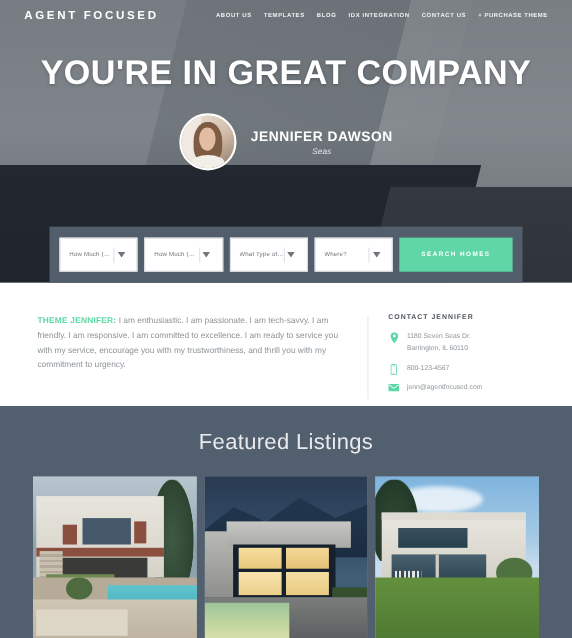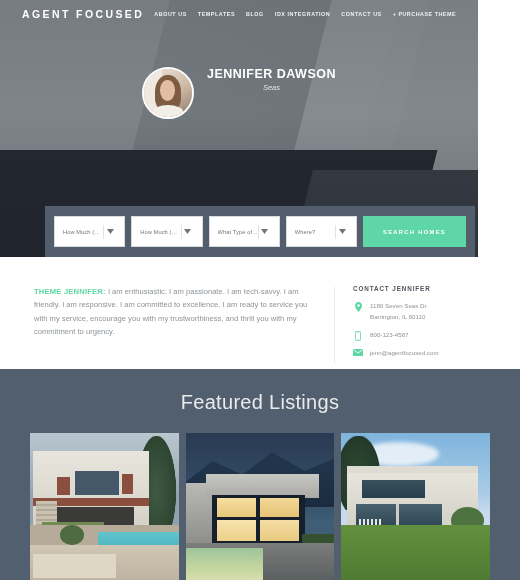--- a/index.html
+++ b/index.html
@@ -7,21 +7,21 @@
     width: 520px; height: 580px;
     font-family: "Liberation Sans", sans-serif;
     background: #ffffff;
     overflow: hidden;
   }
   .page { position: relative; width: 520px; height: 580px; }
 
   
   .hero {
     position: relative;
-    width: 478px; height: 257px;
+    width: 520px; height: 257px;
     background: #2b2f38;
     overflow: hidden;
   }
   .hero-shapes { position: absolute; inset: 0; }
   .shape { position: absolute; }
   .shape-light-left {
     left: -40px; top: -10px; width: 420px; height: 185px;
     background: #8a9196;
     transform: skewX(-14deg);
   }
@@ -80,21 +80,21 @@
     text-align: center;
   }
   .hero-title {
     color: #ffffff;
     font-size: 31px; font-weight: 700;
     letter-spacing: .4px;
     text-shadow: 0 1px 3px rgba(0,0,0,.25);
   }
   .agent-row {
     margin-top: 19px;
-    display: flex; align-items: flex-start; justify-content: center; gap: 13px;
+    display: flex; align-items: center; justify-content: center; gap: 13px;
   }
   .avatar {
     width: 52px; height: 52px; border-radius: 50%;
     border: 2px solid #ffffff;
     overflow: hidden; position: relative;
     background: #c8b5a4;
     flex: none;
   }
   .av-bg { position:absolute; inset:0; background: linear-gradient(150deg,#efe6dc 0%, #cdb8a4 55%, #8d7a69 100%); }
   .av-wall { position:absolute; left:0; top:0; width:38%; height:100%; background: #efe9e2; }
@@ -267,20 +267,21 @@
         <a class="nav-link" href="#">ABOUT US</a>
         <a class="nav-link" href="#">TEMPLATES</a>
         <a class="nav-link" href="#">BLOG</a>
         <a class="nav-link" href="#">IDX INTEGRATION</a>
         <a class="nav-link" href="#">CONTACT US</a>
         <a class="nav-link purchase" href="#">+ PURCHASE THEME</a>
       </div>
     </div>
 
     <div class="hero-inner">
+      <div class="hero-title">YOU'RE IN GREAT COMPANY</div>
       <div class="agent-row">
         <div class="avatar">
           <div class="av-bg"></div>
           <div class="av-wall"></div>
           <div class="av-hair"></div>
           <div class="av-face"></div>
           <div class="av-body"></div>
         </div>
         <div class="agent-text">
           <div class="agent-name">JENNIFER DAWSON</div>

